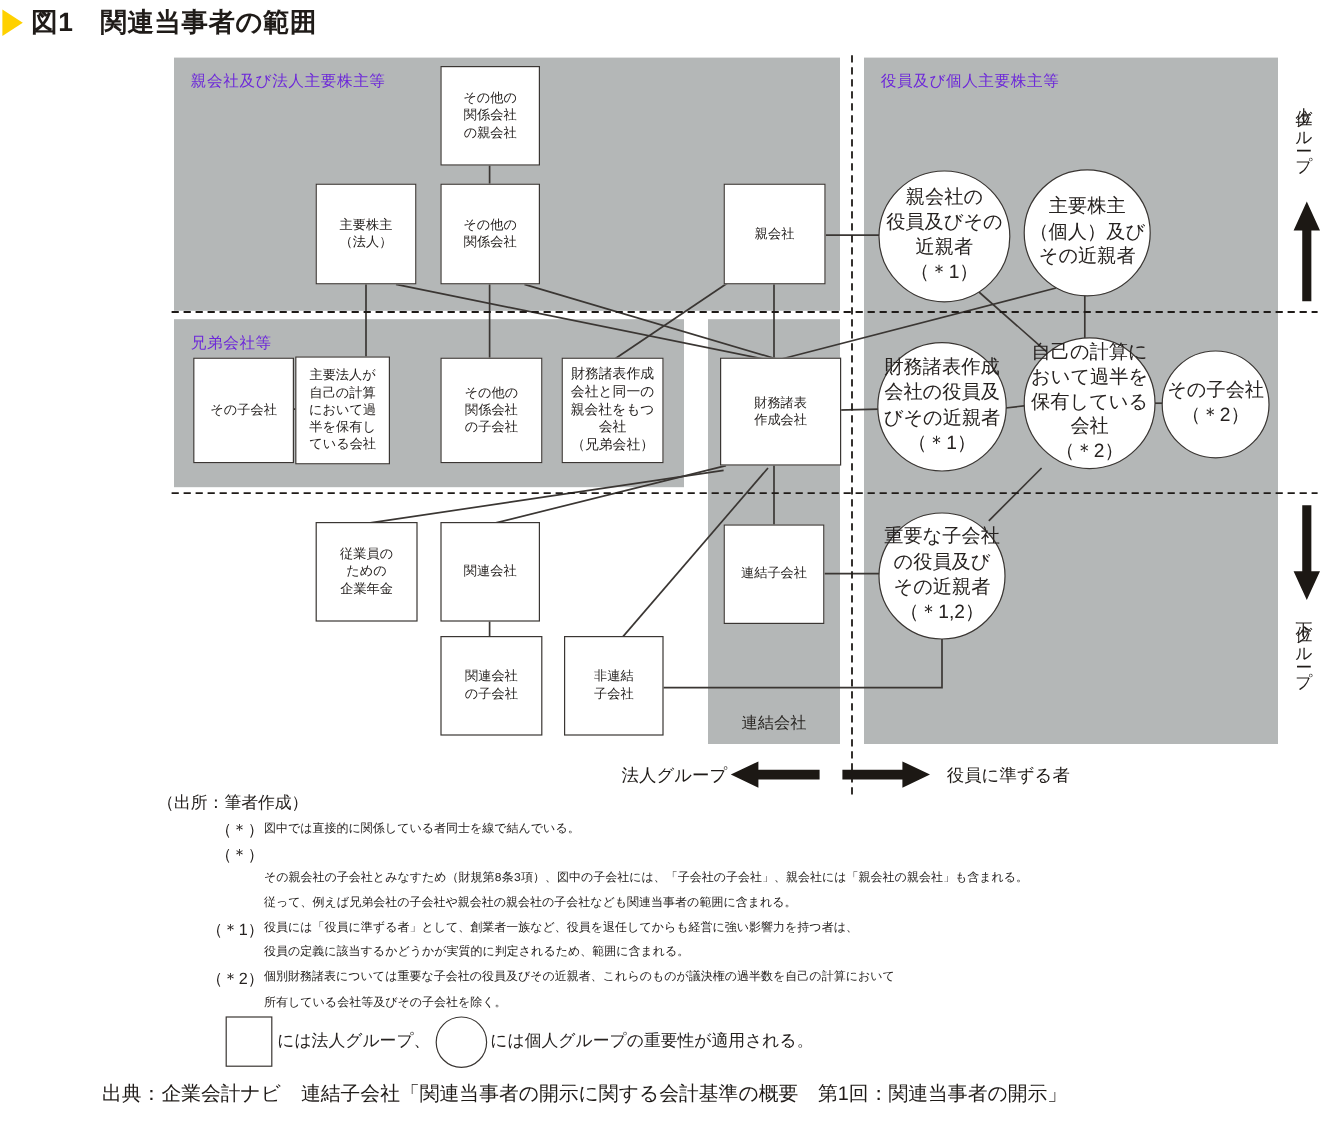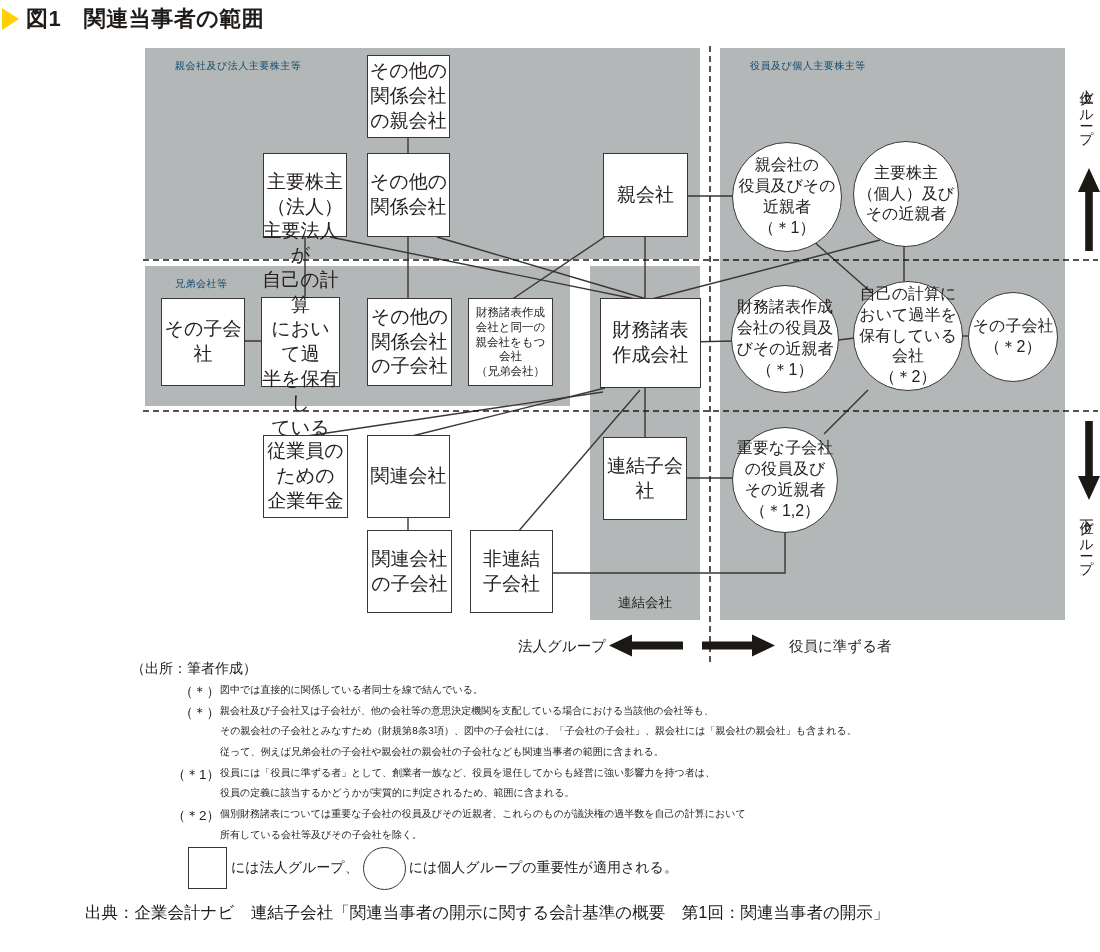--- a/index.html
+++ b/index.html
@@ -6,30 +6,30 @@
   body{font-family:"Liberation Sans","DejaVu Sans",sans-serif;color:#262220;}
   #stage{position:relative;width:1100px;height:952px;background:#fff;overflow:hidden;}
 
   
   .title-row{position:absolute;left:2px;top:4px;display:flex;align-items:center;}
   .title-marker{width:0;height:0;border-top:11px solid transparent;border-bottom:11px solid transparent;border-left:17px solid #ffd100;margin-right:7px;}
   .title-text{font-size:22px;font-weight:bold;color:#1f1b18;letter-spacing:.5px;}
 
   
   .region{position:absolute;background:#b4b7b7;}
-  .region-label{position:absolute;left:14px;top:11px;font-size:10px;color:#0c4a6e;letter-spacing:.5px;white-space:nowrap;margin-left:16px;}
+  .region-label{position:absolute;left:14px;top:11px;font-size:13px;color:#6d28d9;letter-spacing:.5px;white-space:nowrap;}
   .strip-label{position:absolute;left:0;right:0;bottom:8px;text-align:center;font-size:13.5px;color:#2a2724;}
 
   
   svg.overlay{position:absolute;left:0;top:0;pointer-events:none;}
 
   
   .node{position:absolute;background:#ffffff;border:1.5px solid #3a3633;display:flex;align-items:center;justify-content:center;text-align:center;box-sizing:border-box;}
   .node span{white-space:pre-line;line-height:1.3;}
-  .box{font-size:19px;}
+  .box{font-size:11px;}
   .box.small{font-size:11.5px;}
   .circle{border-radius:50%;font-size:16px;}
 
   
   .vlabel{position:absolute;writing-mode:vertical-rl;font-size:14px;letter-spacing:2px;color:#1f1b18;}
 
   
   .axis-label{position:absolute;font-size:14.5px;color:#1f1b18;white-space:nowrap;}
 
   
@@ -123,21 +123,21 @@
   <div class="node box" style="left:367px;top:153px;width:83px;height:84px">
       <span>その他の
 関係会社</span>
     </div>
   <div class="node box" style="left:603px;top:153px;width:85px;height:84px">
       <span>親会社</span>
     </div>
   <div class="node box" style="left:161px;top:298px;width:84px;height:88px">
       <span>その子会社</span>
     </div>
-  <div class="node box" style="left:261px;top:297px;width:79px;height:90px">
+  <div class="node box" style="left:246px;top:297px;width:79px;height:90px">
       <span>主要法人が
 自己の計算
 において過
 半を保有し
 ている会社</span>
     </div>
   <div class="node box" style="left:367px;top:298px;width:85px;height:88px">
       <span>その他の
 関係会社
 の子会社</span>
@@ -216,21 +216,20 @@
 
   <div class="attribution">（出所：筆者作成）</div>
 
   <div class="notes">
     <div class="note-row">
         <span class="note-marker">（＊）</span>
         <span class="note-text">図中では直接的に関係している者同士を線で結んでいる。</span>
       </div>
     <div class="note-row">
         <span class="note-marker">（＊）</span>
-        <span class="note-text">親会社及び子会社又は子会社が、他の会社等の意思決定機関を支配している場合における当該他の会社等も、</span>
       </div>
     <div class="note-row">
         <span class="note-marker"></span>
         <span class="note-text">その親会社の子会社とみなすため（財規第8条3項）、図中の子会社には、「子会社の子会社」、親会社には「親会社の親会社」も含まれる。</span>
       </div>
     <div class="note-row">
         <span class="note-marker"></span>
         <span class="note-text">従って、例えば兄弟会社の子会社や親会社の親会社の子会社なども関連当事者の範囲に含まれる。</span>
       </div>
     <div class="note-row">

